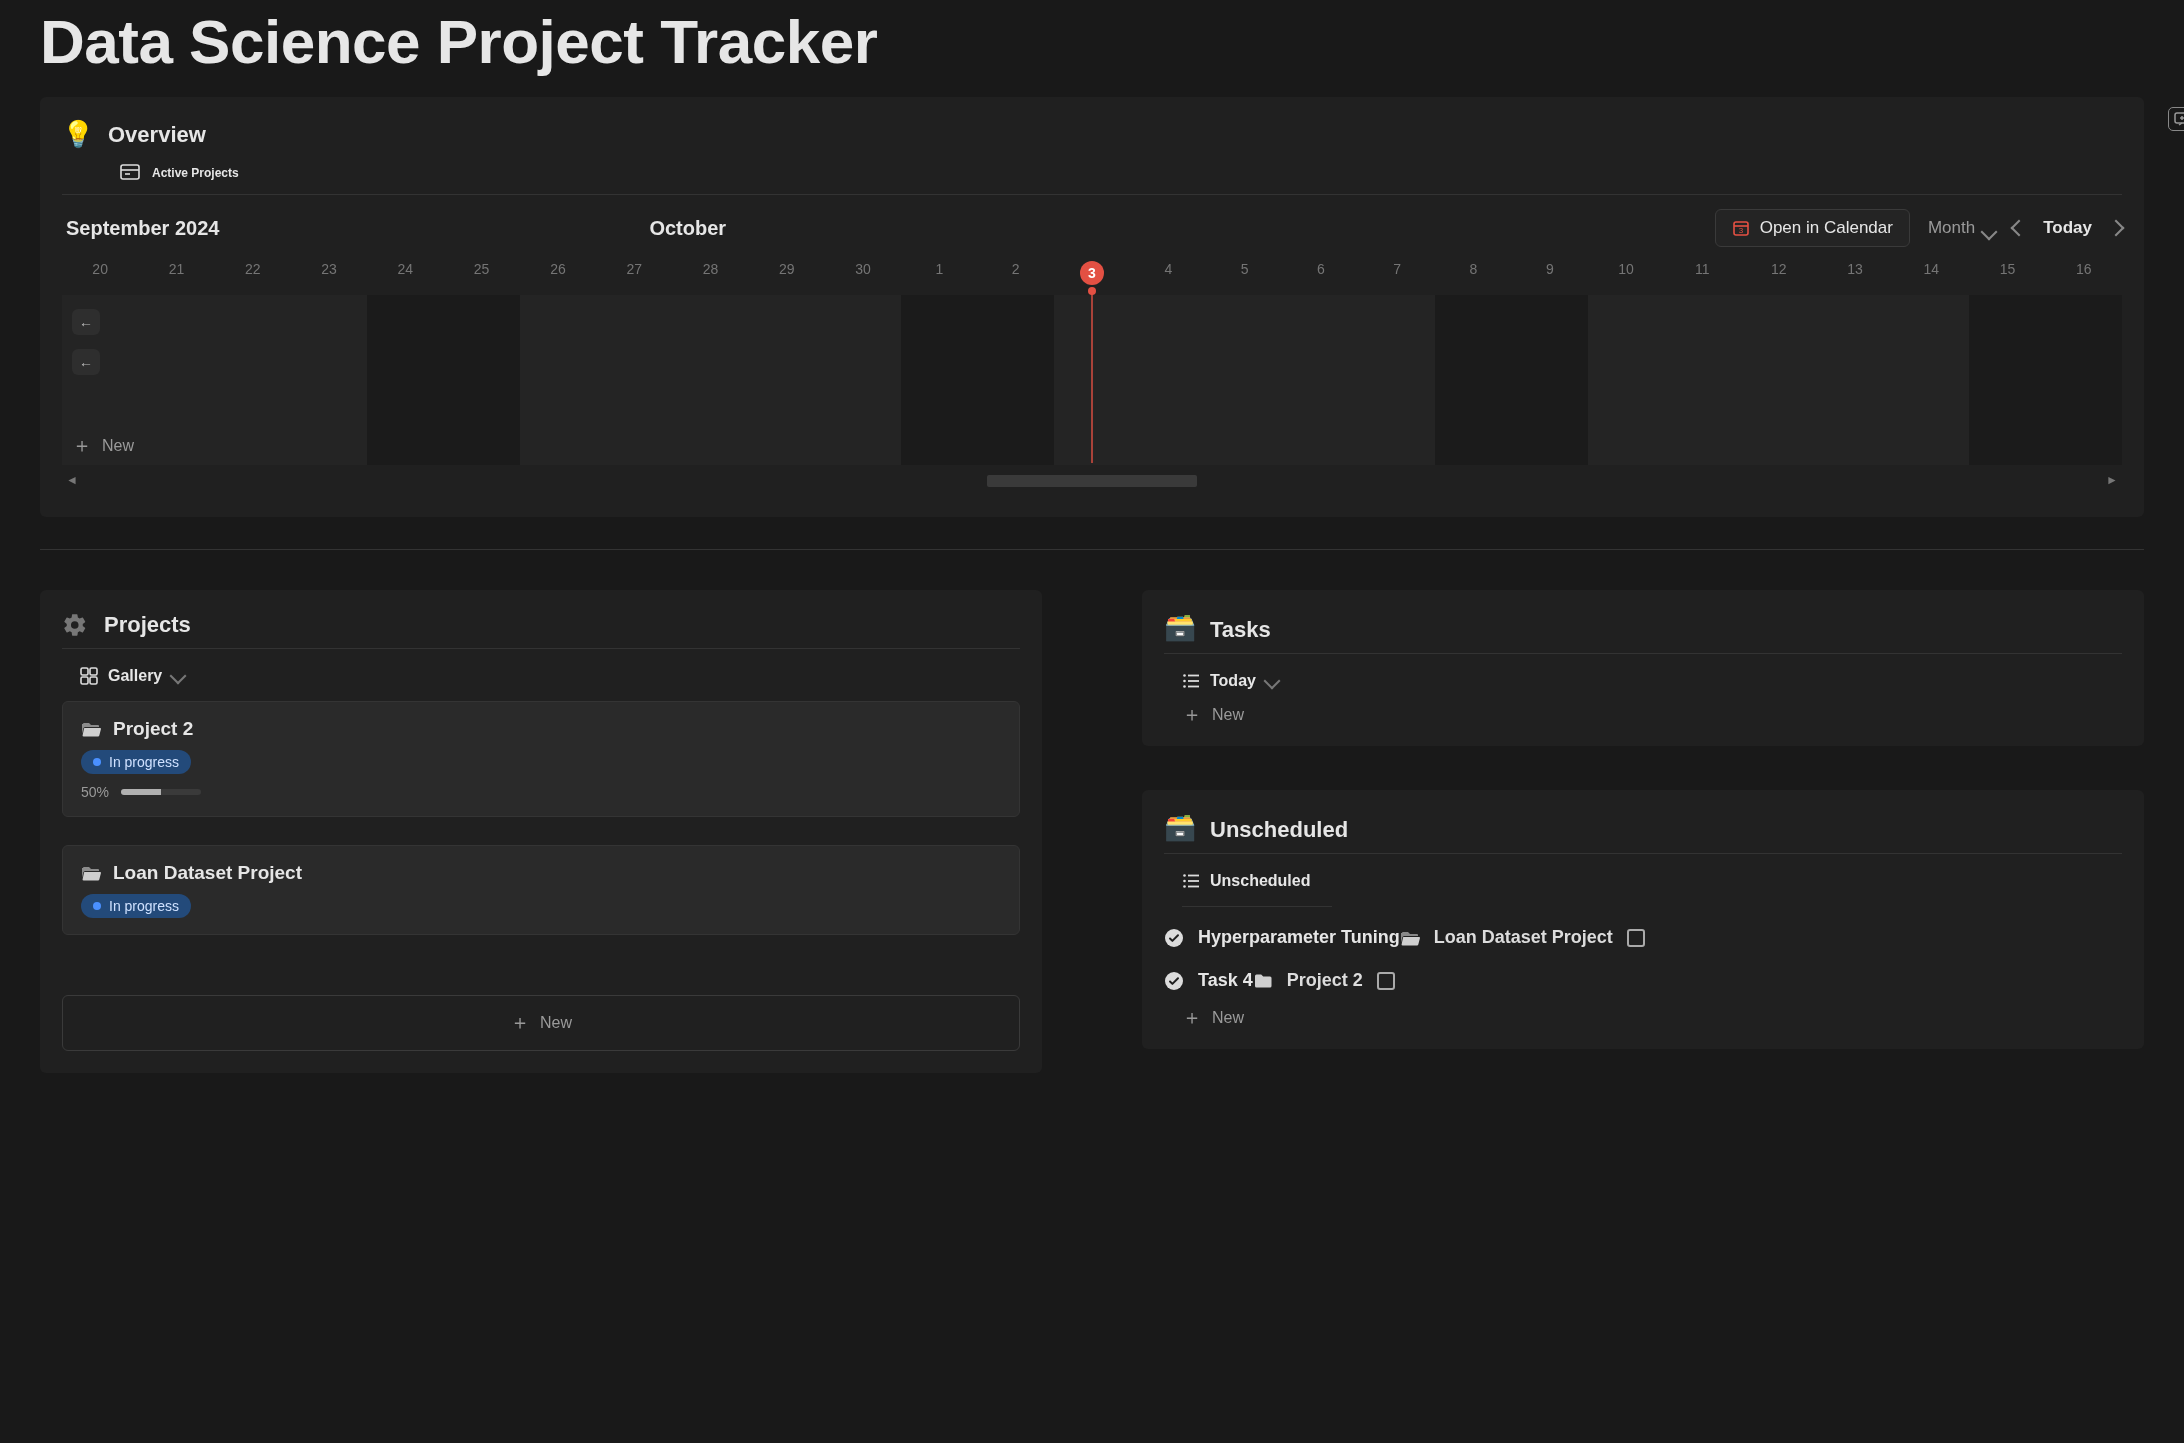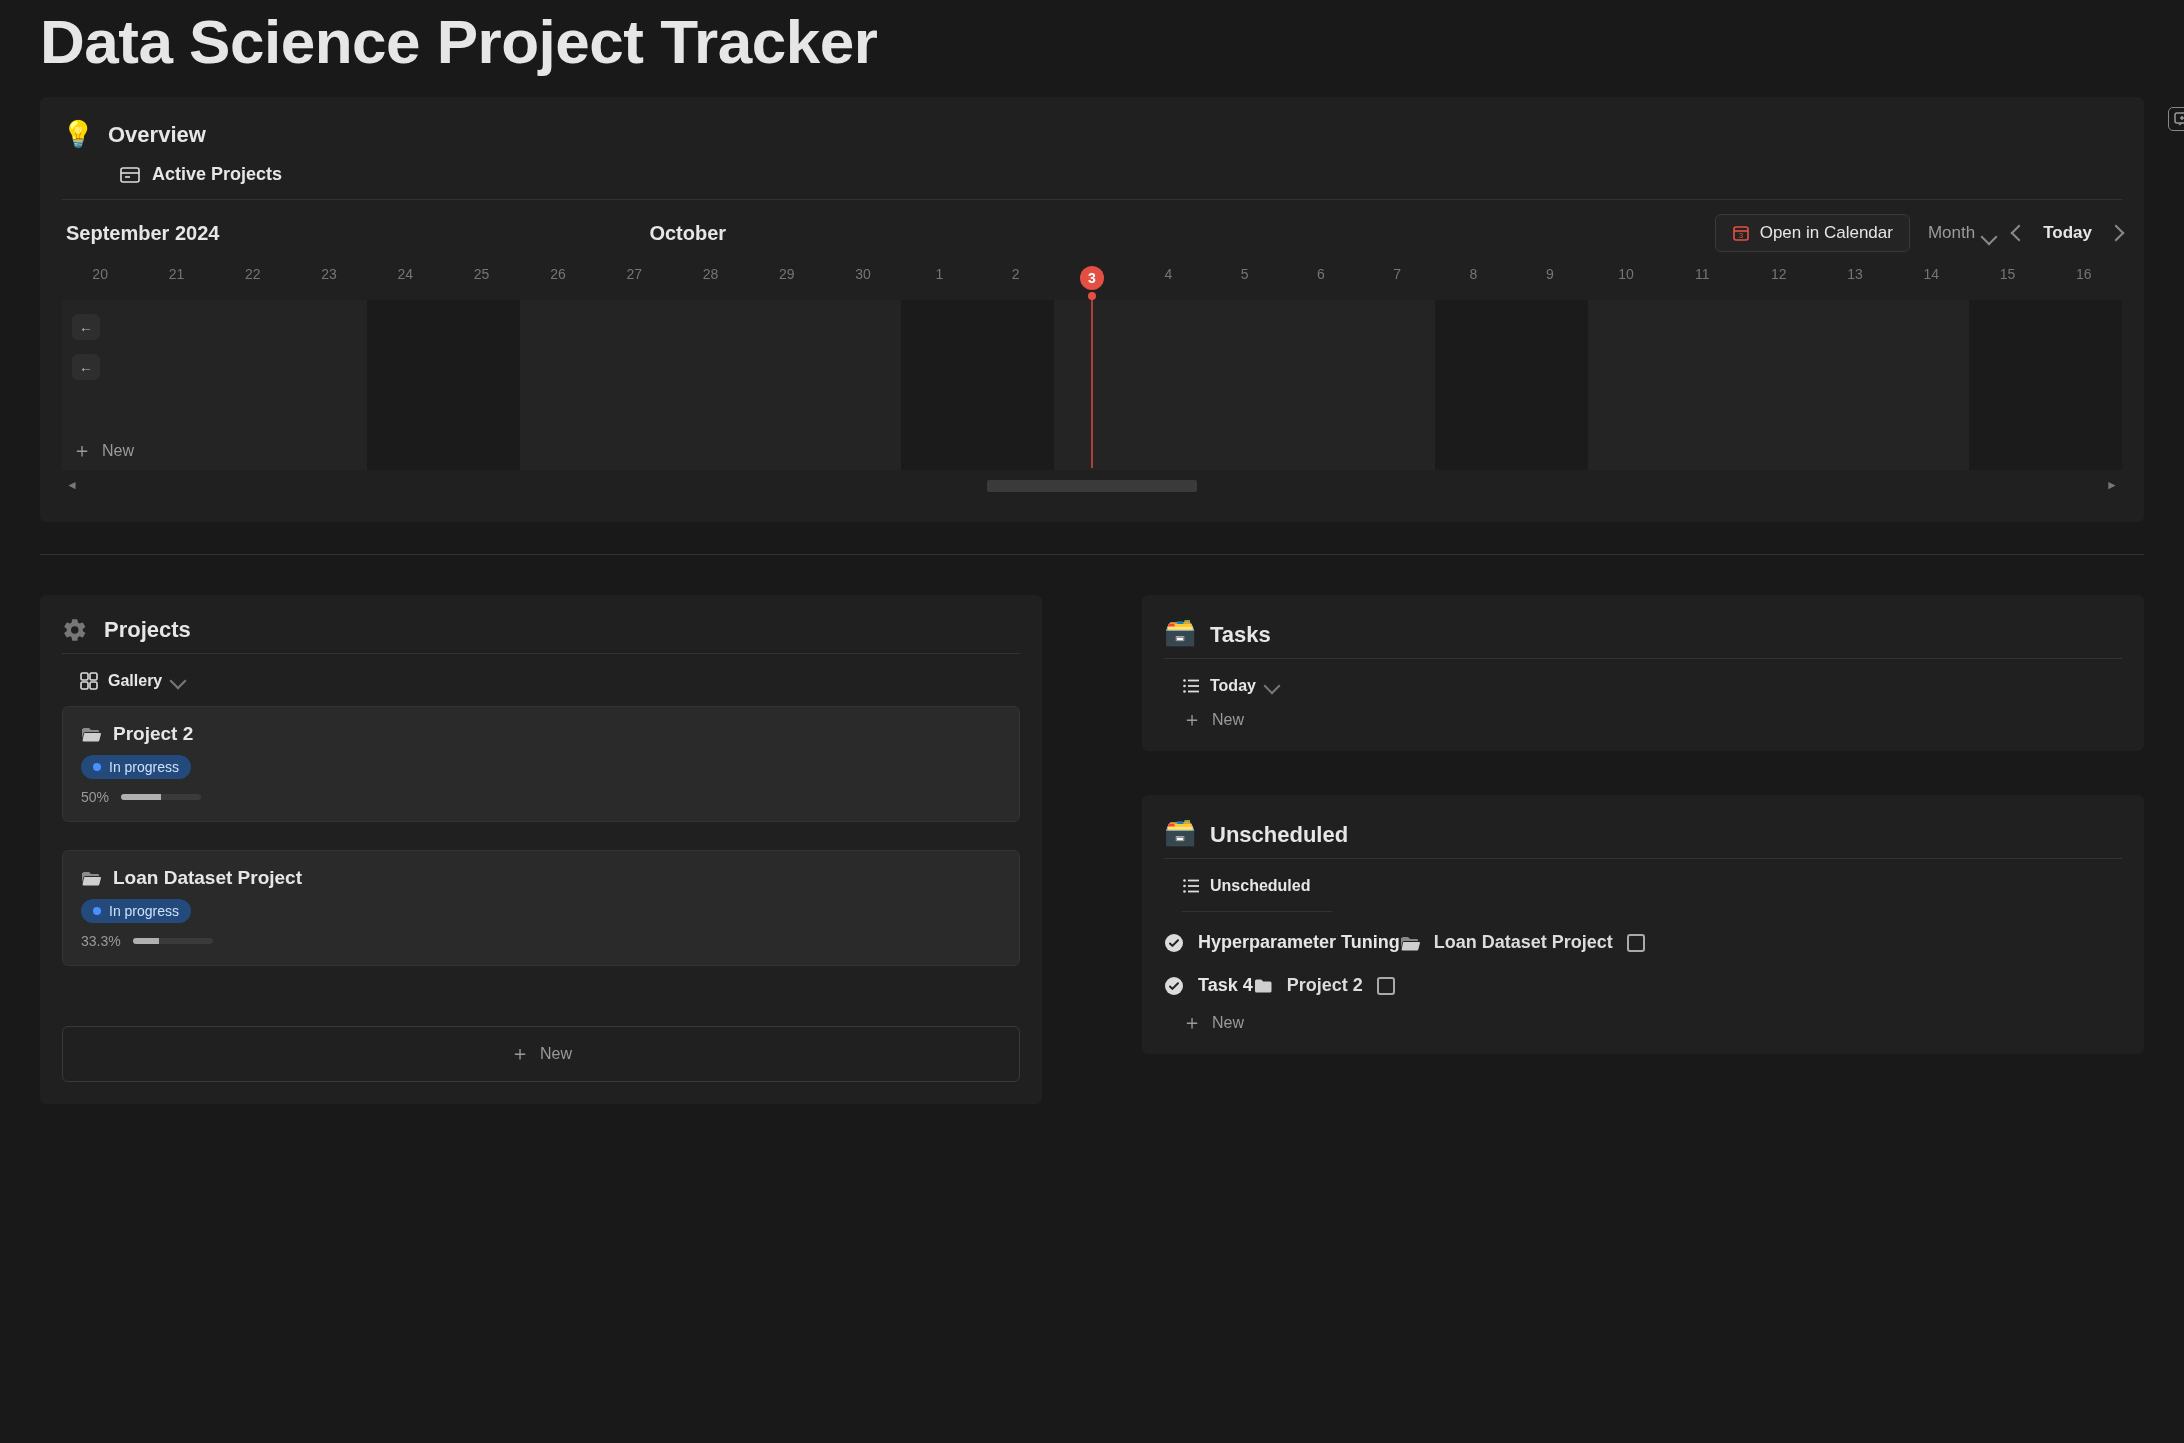--- a/index.html
+++ b/index.html
@@ -16,21 +16,21 @@
     --progress-bg:#3a3a3a;
     --progress-fg:#b0b0b0;
   }
   *{box-sizing:border-box;font-family:-apple-system,Segoe UI,Helvetica,Arial,sans-serif}
   html,body{margin:0;padding:0;background:var(--bg);color:var(--text);width:2184px;height:1443px;overflow:hidden}
   .root{padding:0 40px}
   h1.page-title{font-size:62px;font-weight:700;margin:6px 0 20px 0;letter-spacing:-0.5px}
   .panel{background:var(--panel);border-radius:6px;padding:22px 22px 24px 22px;margin-bottom:32px;position:relative}
   .panel-head{display:flex;align-items:center;gap:16px;font-size:22px;font-weight:600;margin-bottom:14px}
   .emoji{font-size:26px;width:30px;text-align:center}
-  .subhead{display:flex;align-items:center;gap:12px;color:var(--text);font-weight:600;font-size:18px;margin:8px 0 14px 58px}
+  .subhead{display:flex;align-items:flex-end;gap:12px;color:var(--text);font-weight:600;font-size:12px;margin:8px 0 14px 58px}
   .thin-line{border-top:1px solid var(--line);margin:0 0 0 0}
   .overview-body{padding:14px 0 0 0}
   .months-row{display:flex;align-items:center;justify-content:space-between;margin-bottom:10px}
   .months-left{display:flex;align-items:center;gap:430px;font-weight:600}
   .month1{font-size:20px;font-weight:700;margin-left:4px}
   .month2{font-size:20px;font-weight:600}
   .tools{display:flex;align-items:center;gap:18px}
   .btn{display:inline-flex;align-items:center;gap:10px;border:1px solid #3a3a3a;background:#242424;border-radius:6px;padding:8px 16px;color:var(--text);font-size:17px;cursor:pointer}
   .link-btn{display:inline-flex;align-items:flex-end;gap:8px;color:var(--muted);font-size:17px;cursor:pointer;user-select:none}
   .today-link{color:var(--text);font-weight:600}
@@ -267,26 +267,21 @@
               <span>
                 <svg width="20" height="16" viewBox="0 0 20 16" fill="#cfcfcf">
                   <path d="M2 3a1 1 0 0 1 1-1h5l2 2h7a1 1 0 0 1 1 1v1H4.2a2 2 0 0 0-1.94 1.5L1 13V3Z" opacity=".6"></path>
                   <path d="M3.5 7h15.7a.8.8 0 0 1 .77 1l-1.6 6.2A1.5 1.5 0 0 1 16.9 15.5H2.6a1 1 0 0 1-.97-1.25L3.03 7.6A.8.8 0 0 1 3.5 7Z"></path>
                 </svg>
               </span>
               <span>Loan Dataset Project</span>
             </div><span class="pill">
               <span class="dot"></span>
               <span>In progress</span>
-            </span><div class="progress-row">
-              <span>33.3%</span>
-              <span class="pbar">
-                <i style="width:33.3%"></i>
-              </span>
-            </div></div>
+            </span></div>
         </div>
 
       <div style="height:60px"></div>
       <div class="new-card">
         <span class="plus">＋</span>
         <span>New</span>
       </div>
     </div>
 
     <div style="display:flex;flex-direction:column;gap:44px">

